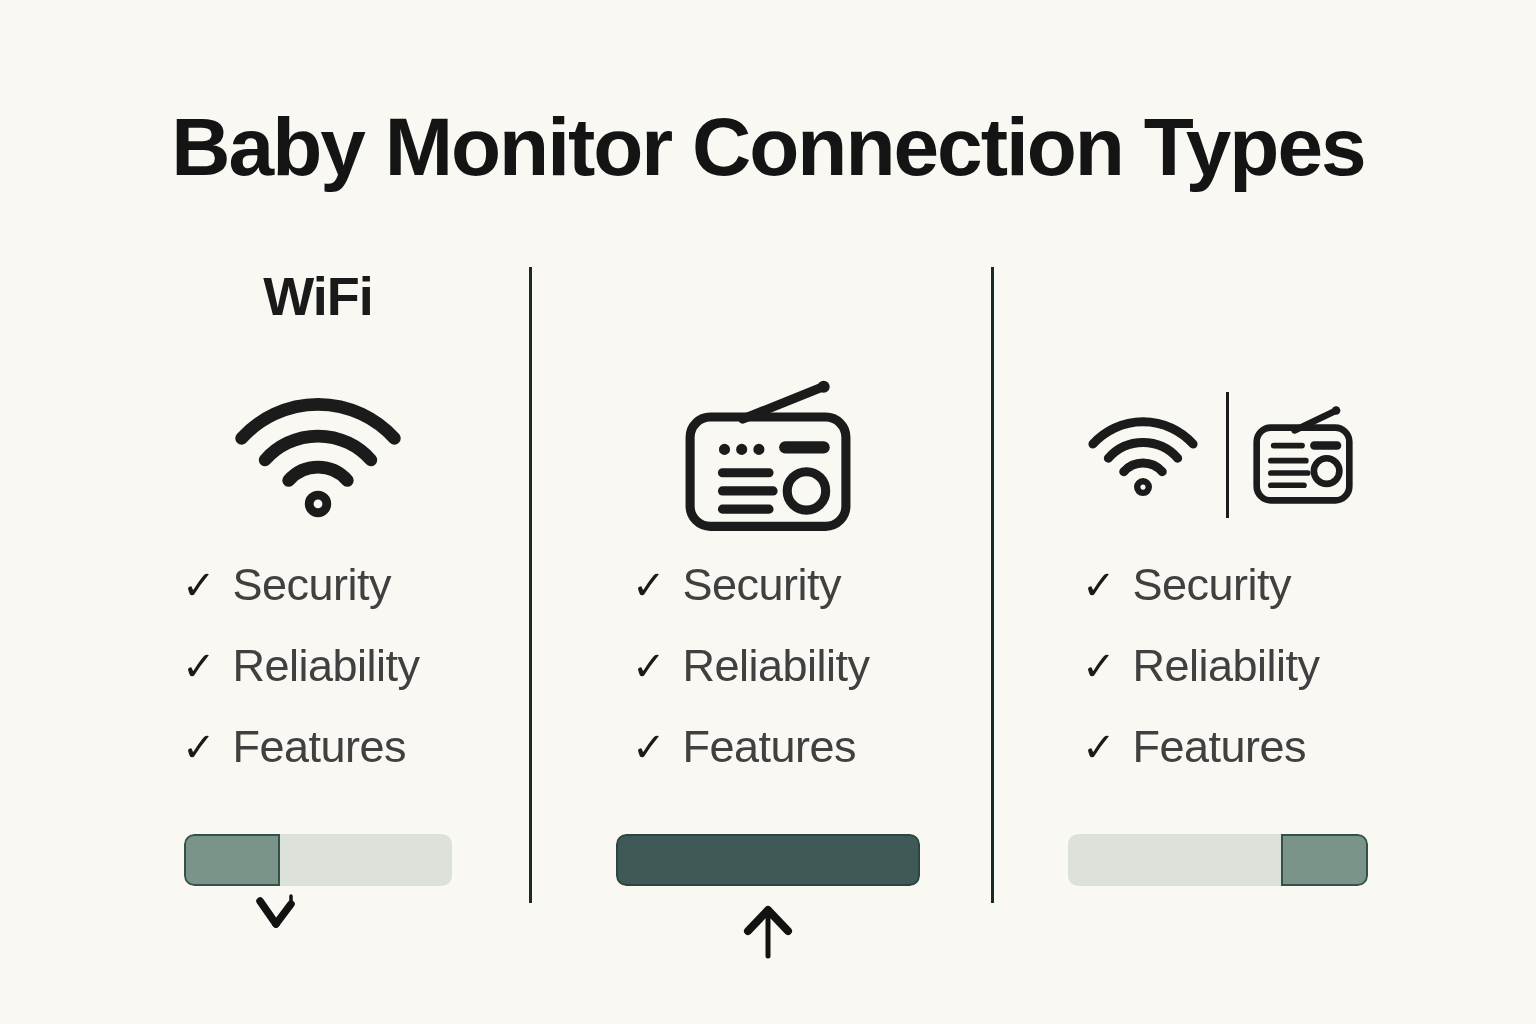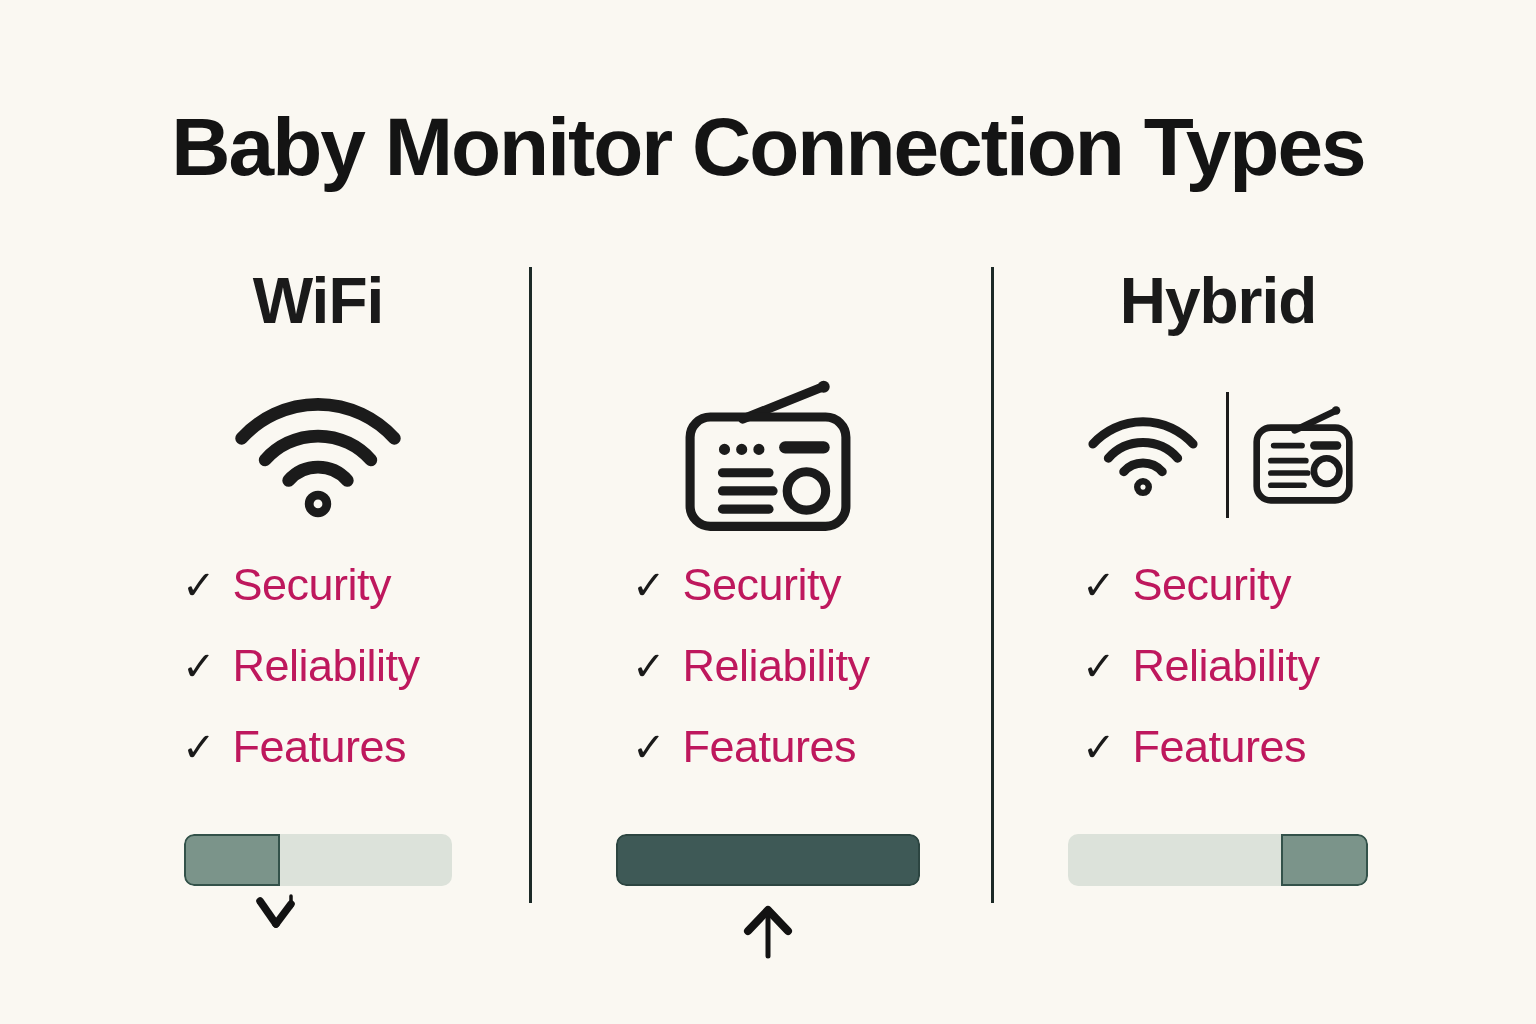--- a/index.html
+++ b/index.html
@@ -25,41 +25,41 @@
   #divider-2 { left:991px; }
 
   .col { position:absolute; top:265px; width:440px; height:710px; }
   #col-wifi   { left:98px; }
   #col-analog { left:548px; }
   #col-hybrid { left:998px; }
 
   .col-header {
     position:absolute; top:4px; left:0; width:100%;
     text-align:center;
-    font-size:64px; font-weight:700; letter-spacing:-1px; line-height:1;
+    font-size:54px; font-weight:700; letter-spacing:-1px; line-height:1;
     color:#1a1a1a;
   }
   .icon-zone {
     position:absolute; top:105px; left:0; width:100%; height:170px;
     display:flex; align-items:center; justify-content:center;
   }
   .hybrid-combo { display:flex; align-items:center; gap:22px; }
   .mini-divider { width:3px; height:126px; background:#1b1b1b; }
 
   .checklist { position:absolute; top:295px; left:84px; }
   .feature-row {
     display:flex; align-items:center; gap:17px;
     height:50px; margin-bottom:31px;
   }
   .check {
     font-size:40px; line-height:1; color:#1a1a1a;
     font-family:"DejaVu Sans",sans-serif;
   }
   .feature-label {
-    font-size:45px; font-weight:500; letter-spacing:-0.5px; color:#be185d;
+    font-size:45px; font-weight:500; letter-spacing:-0.5px; color:#404040;
   }
 
   .bar {
     position:absolute; top:569px; left:50%; transform:translateX(-50%);
     height:52px; border-radius:10px; background:#dce2da;
     overflow:hidden;
   }
   #col-wifi .bar   { width:268px; }
   #col-analog .bar { width:304px; }
   #col-hybrid .bar { width:300px; }
@@ -168,21 +168,20 @@
 
   <div class="arrow">
     <svg width="56" height="56" viewBox="0 0 56 56" fill="none" stroke="#121212" stroke-linecap="round" stroke-linejoin="round">
       <path d="M28 11 V53" stroke-width="5"></path>
       <path d="M8 28 L28 7 L48 28" stroke-width="8"></path>
     </svg>
   </div>
 </section>
 
 <section class="col" id="col-hybrid">
-  <h2 class="col-header">Hybrid</h2>
 
   <div class="icon-zone">
     <div class="hybrid-combo">
       <span>
         <svg width="122" height="98" viewBox="0 0 190 150" fill="none" stroke="#1b1b1b" stroke-width="14" stroke-linecap="round">
           <path d="M17 58 A105 105 0 0 1 173 58"></path>
           <path d="M41 80 A72 72 0 0 1 149 80"></path>
           <path d="M65 101 A40 40 0 0 1 125 101"></path>
           <circle cx="95" cy="125" r="9" stroke-width="10"></circle>
         </svg>

